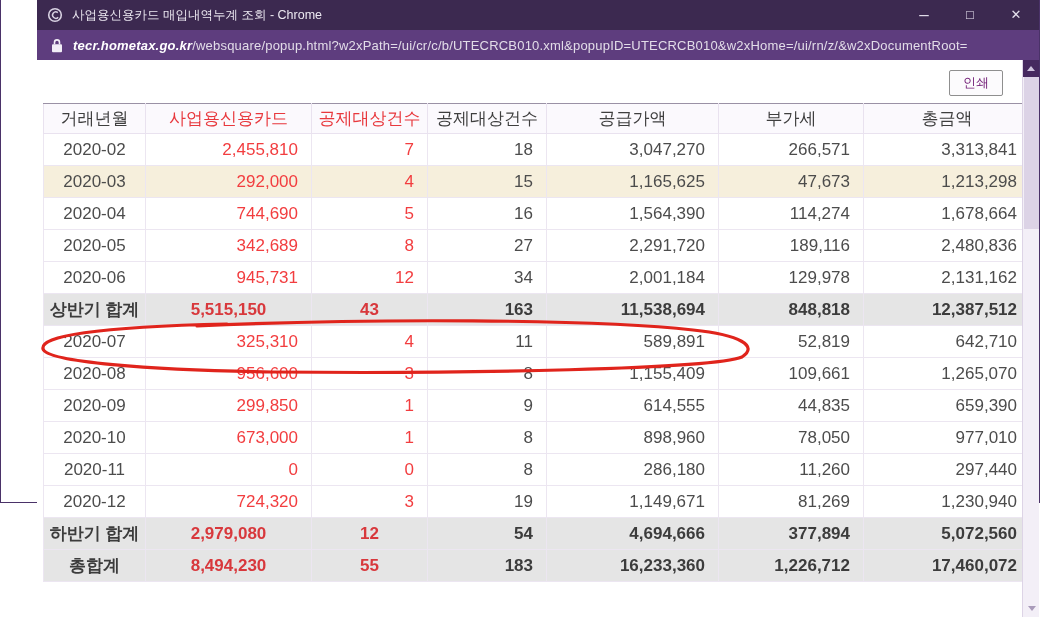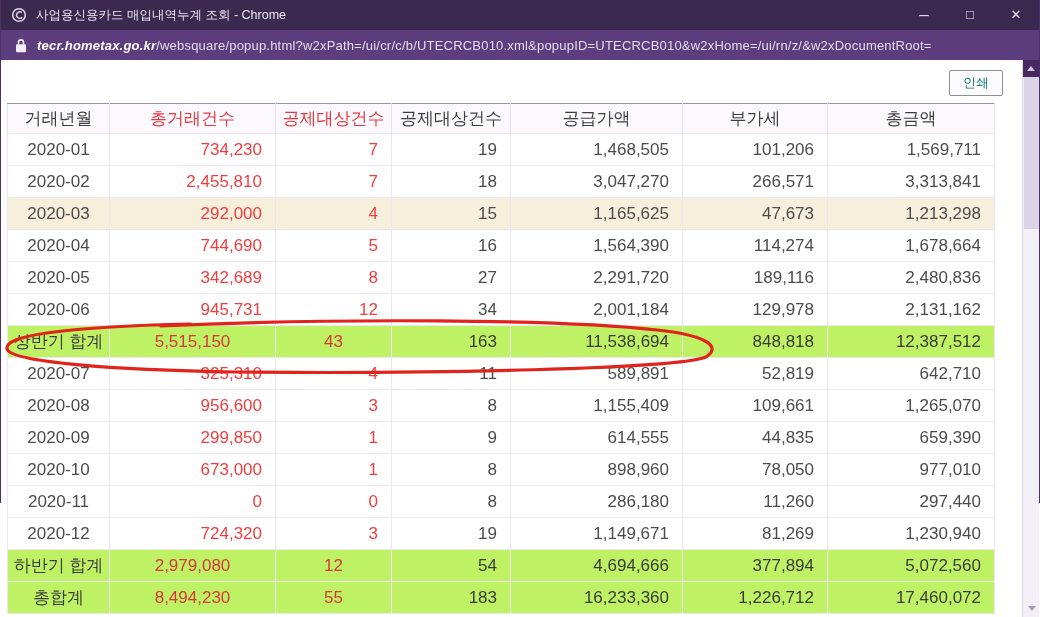--- a/index.html
+++ b/index.html
@@ -1,20 +1,20 @@
 <!DOCTYPE html>
 <html><head>
 <meta charset="utf-8">
 <style>
   * { box-sizing: border-box; margin: 0; padding: 0; }
   html, body { width: 1040px; height: 617px; overflow: hidden; }
   body { font-family: "Liberation Sans", "DejaVu Sans", sans-serif; background: #fff; }
 
   .window { width: 1040px; height: 503px; position: relative; background: #fff;
-            border-left: 1px solid #4a3268; border-right: 1px solid #4a3268; border-bottom: 1px solid #4a3268; }
+            border-left: 1px solid #4a3268; border-right: 1px solid #4a3268; border-bottom: 1px solid #4a3268; padding-left: 36px; }
 
   
   .titlebar { height: 30px; background: #3c2950; display: flex; align-items: center;
               color: #ece8f1; font-size: 12.5px; padding-left: 10px; }
   .favicon { width: 16px; height: 16px; margin-right: 9px; flex: 0 0 auto; }
   .title { flex: 1; white-space: nowrap; overflow: hidden; }
   .controls { display: flex; height: 100%; }
   .wbtn { width: 46px; height: 30px; background: transparent; border: none; color: #e6e1ee;
           font-size: 13px; cursor: pointer; font-family: inherit; line-height: 30px; }
   .wbtn.min { font-size: 17px; }
@@ -22,32 +22,32 @@
   
   .urlbar { height: 30px; background: #5e3d7e; display: flex; align-items: center; padding: 0 14px; }
   .lock { width: 12px; height: 15px; margin-right: 10px; flex: 0 0 auto; }
   .url { font-size: 13px; color: rgba(255,255,255,.82); white-space: nowrap; overflow: hidden; letter-spacing: .2px; }
   .url b { color: #fff; font-weight: bold; font-style: italic; }
 
   
   .content { position: relative; height: 557px; background: #fff; }
   .toolbar-row { display: flex; justify-content: flex-end; padding: 10px 36px 6px 0; height: 43px; }
   .print-btn { font-size: 13px; padding: 3px 13px; border: 1px solid #8f8f8f; background: #fcfbfd;
-               color: #0f766e; border-radius: 2px; font-family: inherit; cursor: pointer; height: 26px; }
+               color: #701a75; border-radius: 2px; font-family: inherit; cursor: pointer; height: 26px; }
 
   
   table { border-collapse: collapse; table-layout: fixed; width: 987px; margin-left: 6px;
           font-size: 17px; color: #4c4c4c; }
   th { background: #fbf9fd; font-weight: normal; color: #3e3e3e; height: 30px;
        border: 1px solid #e9e2ef; border-top: 1px solid #9a91a5; text-align: center; }
   td { height: 32px; border: 1px solid #ece6f1; text-align: right; padding: 0 13px; }
   td.c-label { text-align: center; padding: 0 4px; }
   th.red { color: #e8383d; }
   td.red { color: #f23d3f; }
-  tr.sum { background: #bef264; font-weight: normal; color: #3c3c3c; }
+  tr.sum { background: #e5e5e5; font-weight: bold; color: #3c3c3c; }
   tr.sum td.red { color: #d8383c; text-align: center; }
   tr.hl { background: #f6efdc; }
   col.c1 { width: 102px; } col.c2 { width: 166px; } col.c3 { width: 116px; }
   col.c4 { width: 119px; } col.c5 { width: 172px; } col.c6 { width: 145px; } col.c7 { width: 167px; }
 
   
   .annotation { position: absolute; left: 0; top: 0; width: 1040px; height: 557px;
                 pointer-events: none; z-index: 5; }
 
   
@@ -104,38 +104,29 @@
           <col class="c2">
           <col class="c3">
           <col class="c4">
           <col class="c5">
           <col class="c6">
           <col class="c7">
       </colgroup>
       <thead>
         <tr>
             <th>거래년월</th>
-            <th class="red">총거래건수</th>
+            <th class="red">사업용신용카드</th>
             <th class="red">공제대상건수</th>
             <th>공제대상건수</th>
             <th>공급가액</th>
             <th>부가세</th>
             <th>총금액</th>
           </tr>
       </thead>
       <tbody>
-          <tr>
-            <td class="c-label">2020-01</td>
-            <td class="red">734,230</td>
-            <td class="red">7</td>
-            <td>19</td>
-            <td>1,468,505</td>
-            <td>101,206</td>
-            <td>1,569,711</td>
-          </tr>
           <tr>
             <td class="c-label">2020-02</td>
             <td class="red">2,455,810</td>
             <td class="red">7</td>
             <td>18</td>
             <td>3,047,270</td>
             <td>266,571</td>
             <td>3,313,841</td>
           </tr>
           <tr class="hl">

